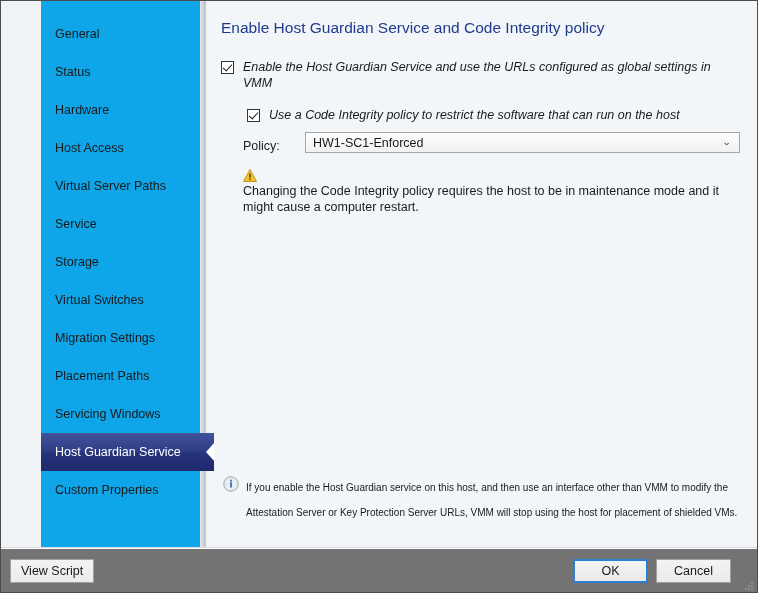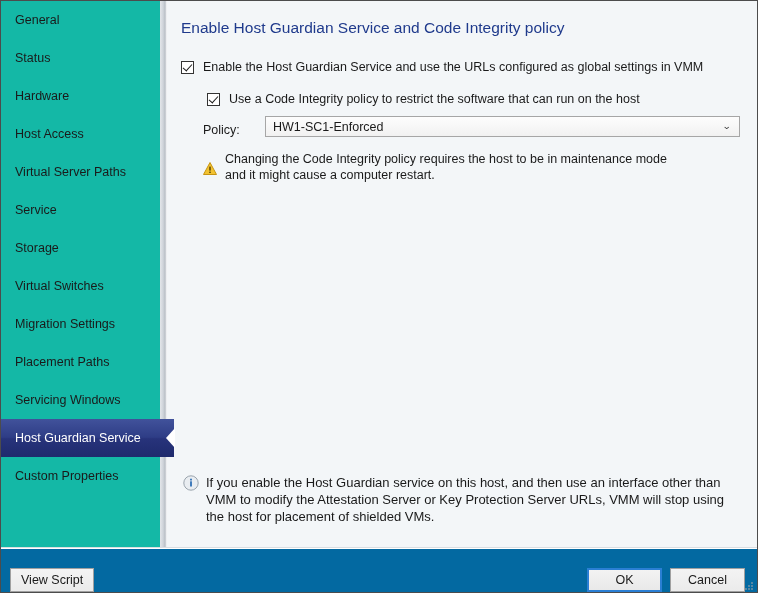--- a/index.html
+++ b/index.html
@@ -94,24 +94,25 @@
     flex: 1 1 auto;
     display: flex;
     min-height: 0;
     background: #f0f3f6;
     border-bottom: 1px solid #d9dde1;
   }
 
   .sidebar {
     width: 166px;
     flex: 0 0 166px;
-    background: #14b8a6;
-    position: relative;
-    padding-top: 0;
-    box-sizing: border-box;
+    background: #0ea5e9;
+    position: relative;
+    padding-top: 14px;
+    box-sizing: border-box;
+    margin-left: 40px;
   }
   .sidebar::after {
     content: "";
     position: absolute;
     right: 0;
     top: 0;
     bottom: 0;
     width: 7px;
     background: linear-gradient(to right, #e3e6ea 0%, #cfd4da 45%, #b9bfc6 72%, #ffffff 100%);
   }
@@ -190,20 +191,21 @@
     width: 4px;
     height: 8px;
     border: solid #1a1a1a;
     border-width: 0 1.6px 1.6px 0;
     transform: rotate(42deg);
   }
   .check-label {
     font-size: 12.5px;
     color: #1a1a1a;
     line-height: 16px;
+    font-style: italic;
   }
 
   
   .policy-row {
     display: flex;
     align-items: flex-end;
     margin: 0 0 10px 22px;
   }
   .policy-label {
     font-size: 12.5px;
@@ -231,23 +233,24 @@
     color: #3c3c3c;
     font-family: "DejaVu Sans", sans-serif;
     line-height: 1;
     transform: scaleX(1.25);
     margin-right: 2px;
   }
 
   
   .warn-row {
     display: flex;
-    align-items: center;
+    align-items: flex-start;
     margin: 4px 0 4px 22px;
     max-width: 480px;
+    flex-direction: column;
   }
   .warn-icon {
     width: 14px;
     height: 13px;
     flex: 0 0 14px;
     margin-right: 8px;
     margin-top: 2px;
     position: relative;
   }
   .warn-icon svg { display: block; }
@@ -268,33 +271,33 @@
   }
   .info-icon {
     width: 16px;
     height: 16px;
     flex: 0 0 16px;
     margin-right: 7px;
     margin-top: 1px;
   }
   .info-icon svg { display: block; }
   .info-text {
-    font-size: 13px;
-    color: #1a1a1a;
-    line-height: 17px;
+    font-size: 10px;
+    color: #1a1a1a;
+    line-height: 25px;
   }
 
   
   .footer {
     height: 44px;
     flex: 0 0 44px;
-    background: #0369a1;
-    display: flex;
-    align-items: flex-end;
-    padding: 0 12px 0 9px;
+    background: #737373;
+    display: flex;
+    align-items: center;
+    padding: 0 26px 0 9px;
     box-sizing: border-box;
     position: relative;
     border-top: 1px solid #ffffff;
   }
   .btn {
     height: 24px;
     min-width: 75px;
     background: linear-gradient(to bottom, #f3f3f3 0%, #ebebeb 100%);
     border: 1px solid #a0a0a0;
     box-sizing: border-box;

